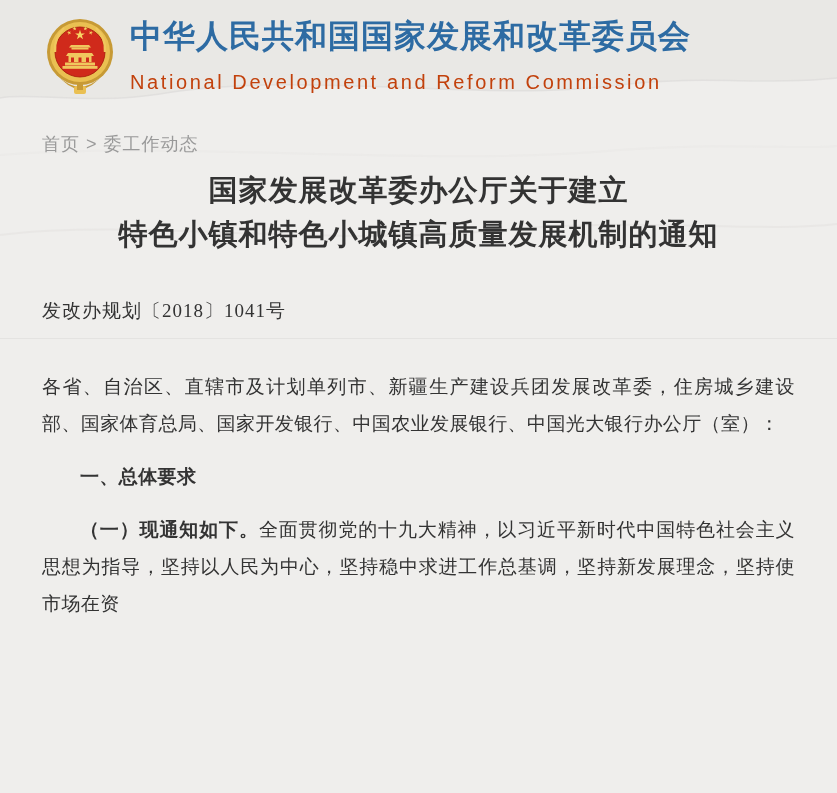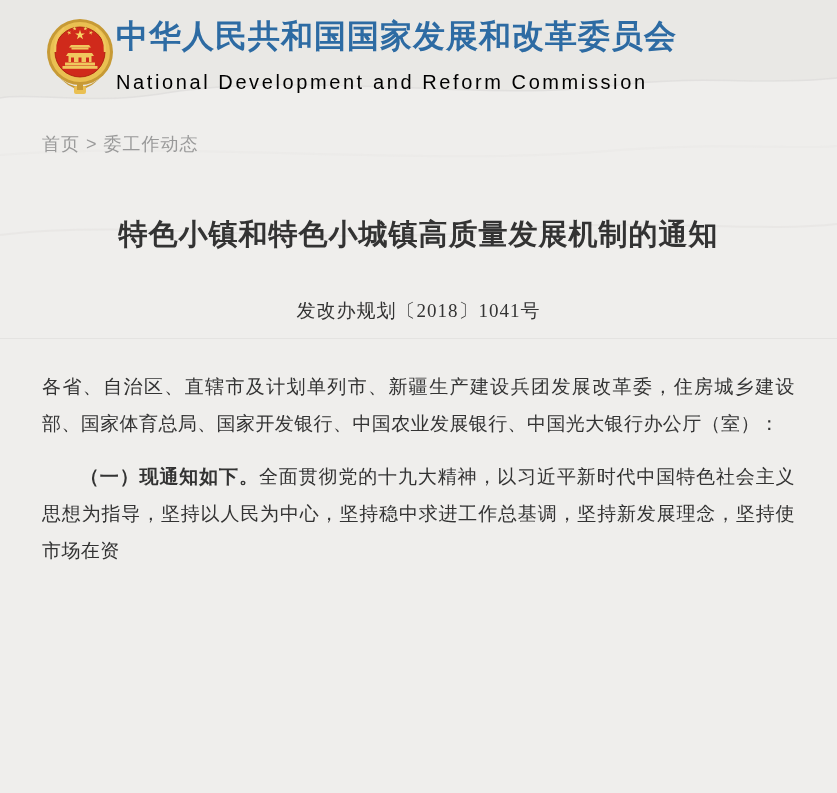--- a/index.html
+++ b/index.html
@@ -11,21 +11,21 @@
   }
   .page {
     position:relative; width:837px; height:793px; overflow:hidden;
     background:linear-gradient(180deg,#e8e7e5 0%,#eenone 0%,#ecebe9 16%,#efeeed 40%,#f1f0ee 100%);
   }
   .bg-decor { position:absolute; top:0; left:0; width:837px; height:420px; pointer-events:none; }
 
   
   .site-header {
     position:absolute; top:16px; left:44px;
-    display:flex; align-items:center; cursor:pointer;
+    display:flex; align-items:center; gap:14px; cursor:pointer;
   }
   .emblem { width:72px; height:80px; flex:0 0 auto; }
   .site-titles { display:flex; flex-direction:column; }
   .site-title-zh {
     font-size:32px; font-weight:bold; letter-spacing:1px; line-height:38px;
   }
   .site-title-en {
     font-size:20px; letter-spacing:2.6px; line-height:26px; margin-top:1px;
   }
 
@@ -42,21 +42,21 @@
     position:absolute; top:168px; left:0; width:837px;
     padding:0 42px;
   }
   .article-title {
     text-align:center;
     font-family:"Liberation Serif","DejaVu Serif",serif;
     font-weight:600; font-size:29px; line-height:44px;
     color:#333333; letter-spacing:1px;
   }
   .doc-number {
-    text-align:center; margin-top:42px;
+    margin-top:42px;
     font-family:"Liberation Serif","DejaVu Serif",serif;
     font-size:19px; letter-spacing:1px; color:#333333;
   }
   .article-body {
     margin-top:44px;
     font-size:19px; line-height:37px; color:#333333;
     text-align:justify; letter-spacing:0.4px;
   }
   .article-body p { margin:16px 0 8px 0; }
   .para-indent { text-indent:2em; }
@@ -109,40 +109,41 @@
       <rect x="34.5" y="41.5" width="3" height="4.5" fill="#d02a1b"></rect>
       <rect x="42" y="41.5" width="3" height="4.5" fill="#d02a1b"></rect>
       <rect x="21" y="46.5" width="30" height="3" fill="#f0c75e"></rect>
       <rect x="18.5" y="50" width="35" height="2.8" fill="#f0c75e"></rect>
 
       <path d="M11,36 Q10,22 20,12" stroke="#f0c75e" stroke-width="2.4" fill="none"></path>
       <path d="M61,36 Q62,22 52,12" stroke="#f0c75e" stroke-width="2.4" fill="none"></path>
     </svg>
     <div class="site-titles">
       <div class="site-title-zh" style="color:#2d6ba3;">中华人民共和国国家发展和改革委员会</div>
-      <div class="site-title-en" style="color:#000000;margin-top:14px;">National Development and Reform Commission</div>
+      <div class="site-title-en" style="color:#c2410c;margin-top:14px;">National Development and Reform Commission</div>
     </div>
   </div>
 
   <div class="breadcrumb">
     <a>首页</a><span class="sep">&gt;</span><a>委工作动态</a>
   </div>
 
   <div class="section-divider"></div>
 
   <div class="article">
     <h1 class="article-title">
-      <br>
+      <span>国家发展改革委办公厅关于建立</span><br>
       <span>特色小镇和特色小城镇高质量发展机制的通知</span>
     </h1>
 
     <div class="doc-number">发改办规划〔2018〕1041号</div>
 
     <div class="article-body">
       <p>各省、自治区、直辖市及计划单列市、新疆生产建设兵团发展改革委，住房城乡建设部、国家体育总局、国家开发银行、中国农业发展银行、中国光大银行办公厅（室）：</p>
 
 
+      <p class="para-indent para-bold">一、总体要求</p>
 
       <p class="para-indent"><span class="lead-bold">（一）现通知如下。</span><span>全面贯彻党的十九大精神，以习近平新时代中国特色社会主义思想为指导，坚持以人民为中心，坚持稳中求进工作总基调，坚持新发展理念，坚持使市场在资</span></p>
     </div>
   </div>
 
 </div>
 
 </body></html>

